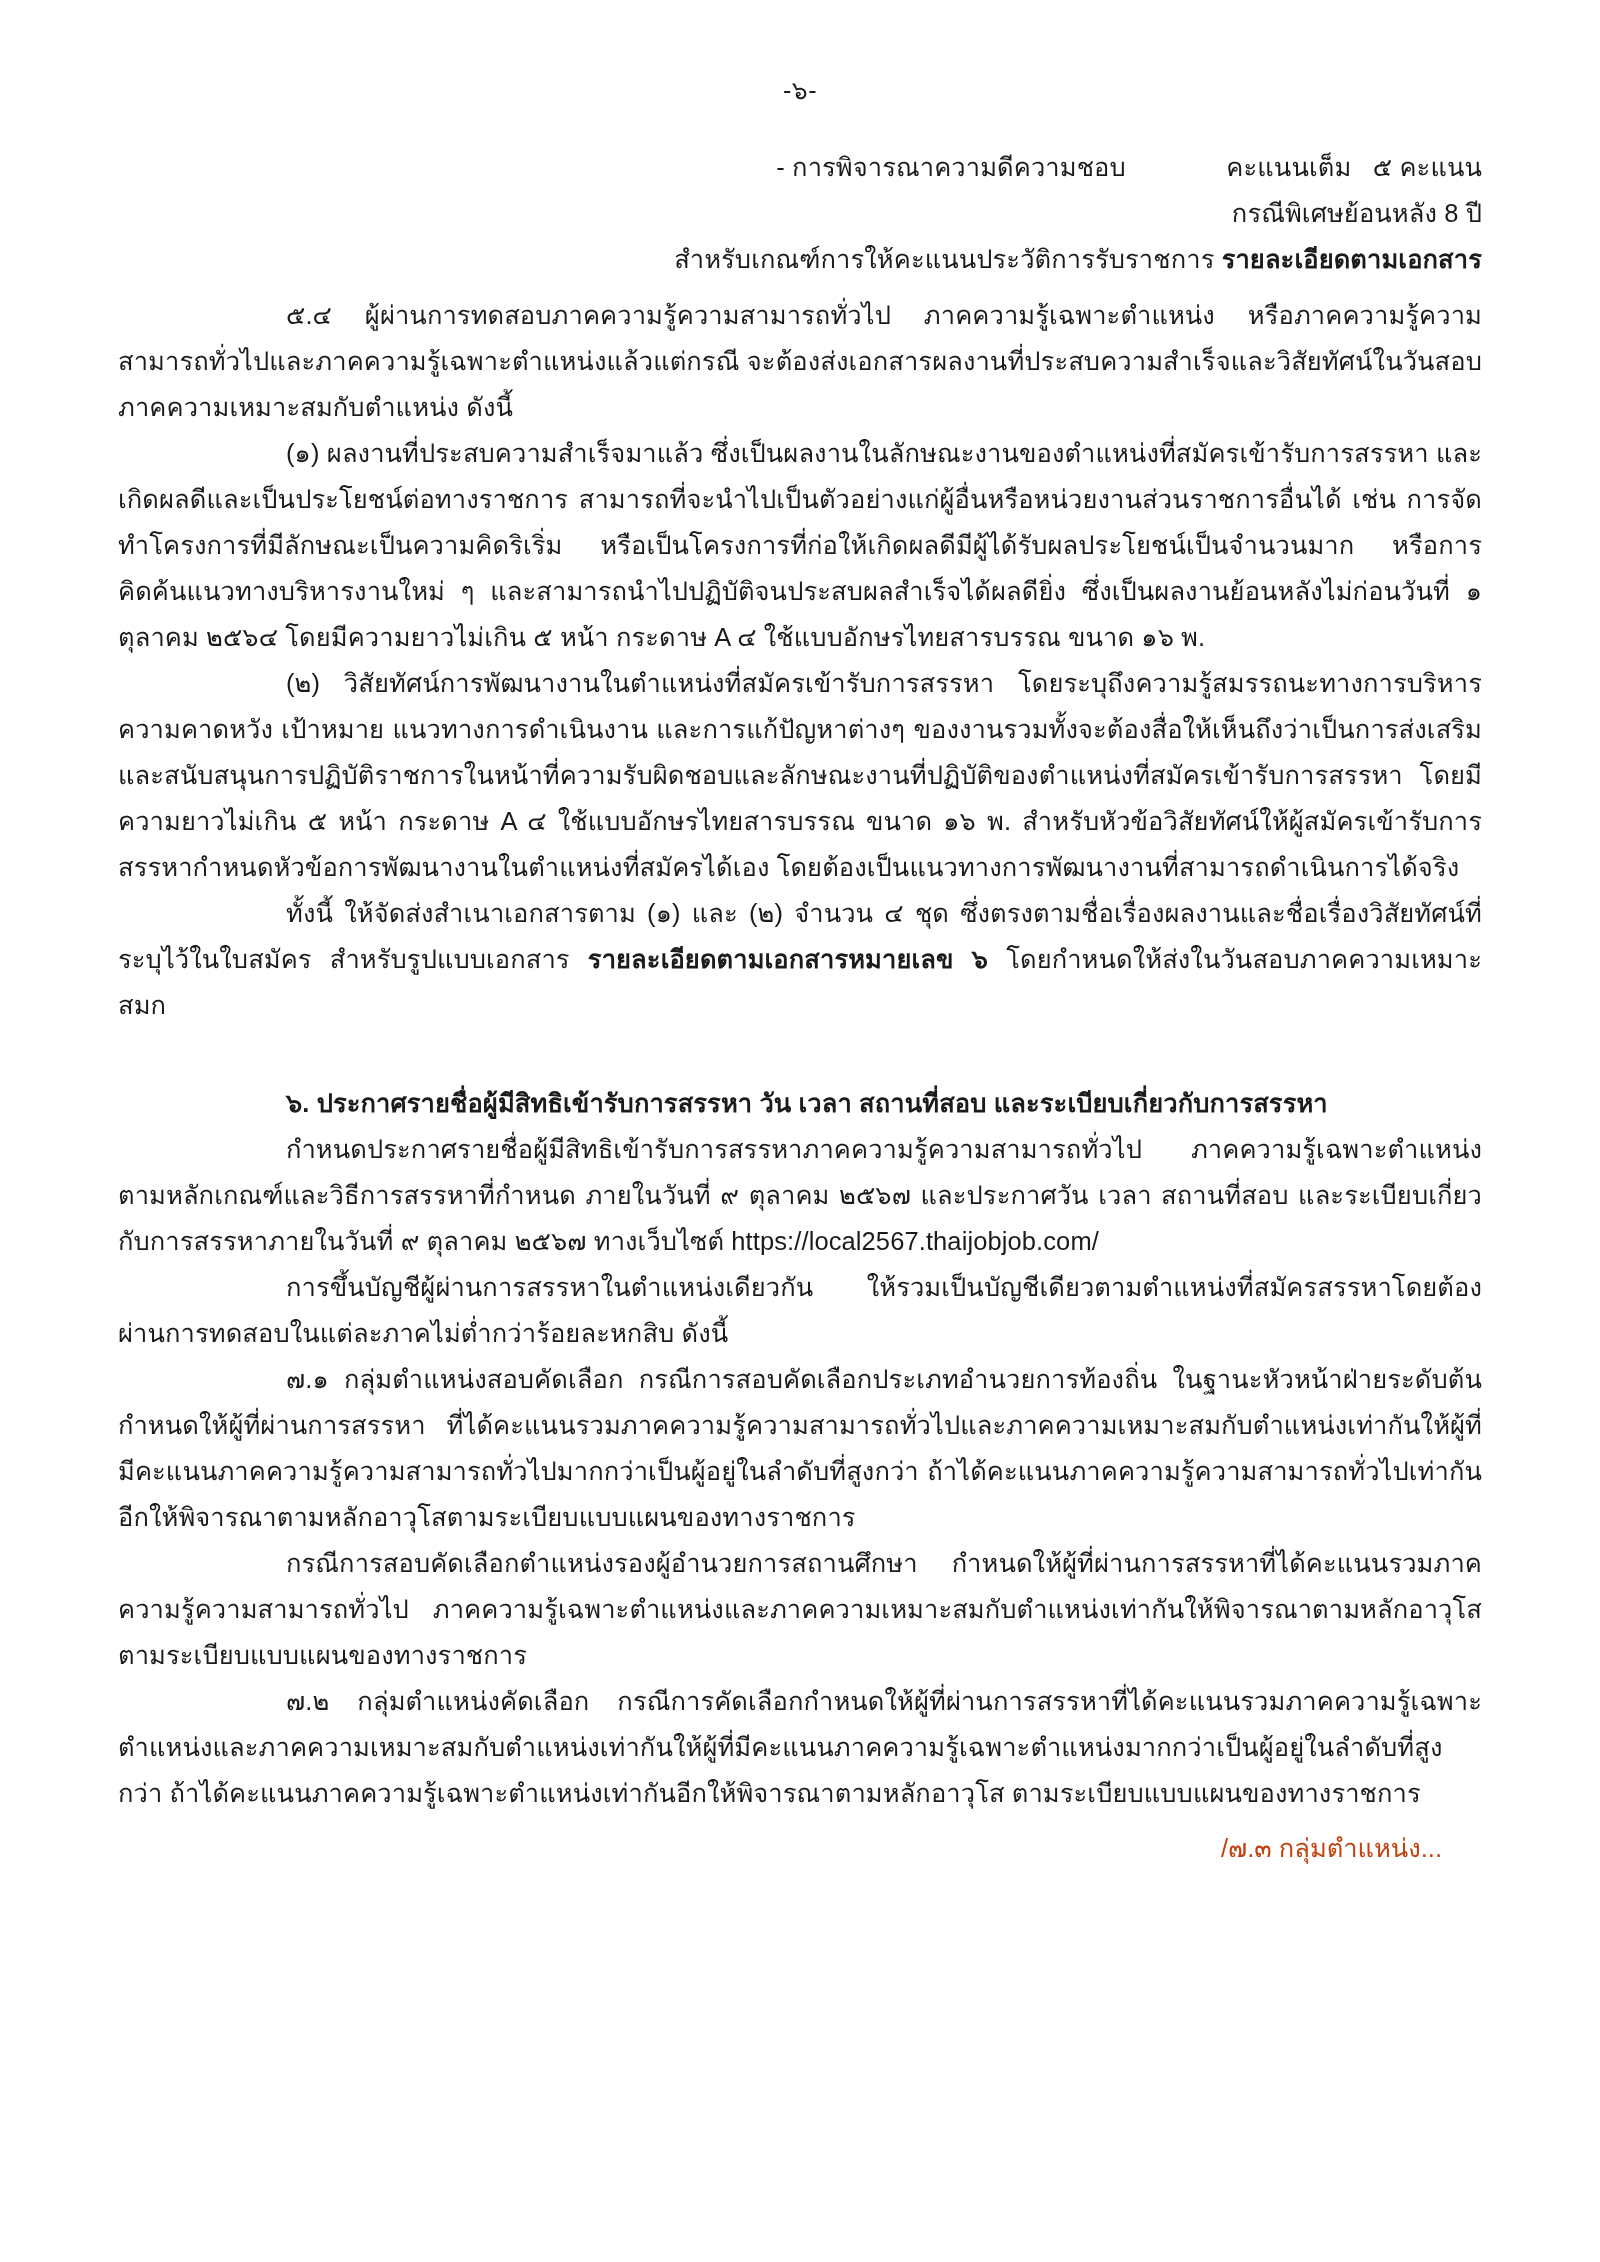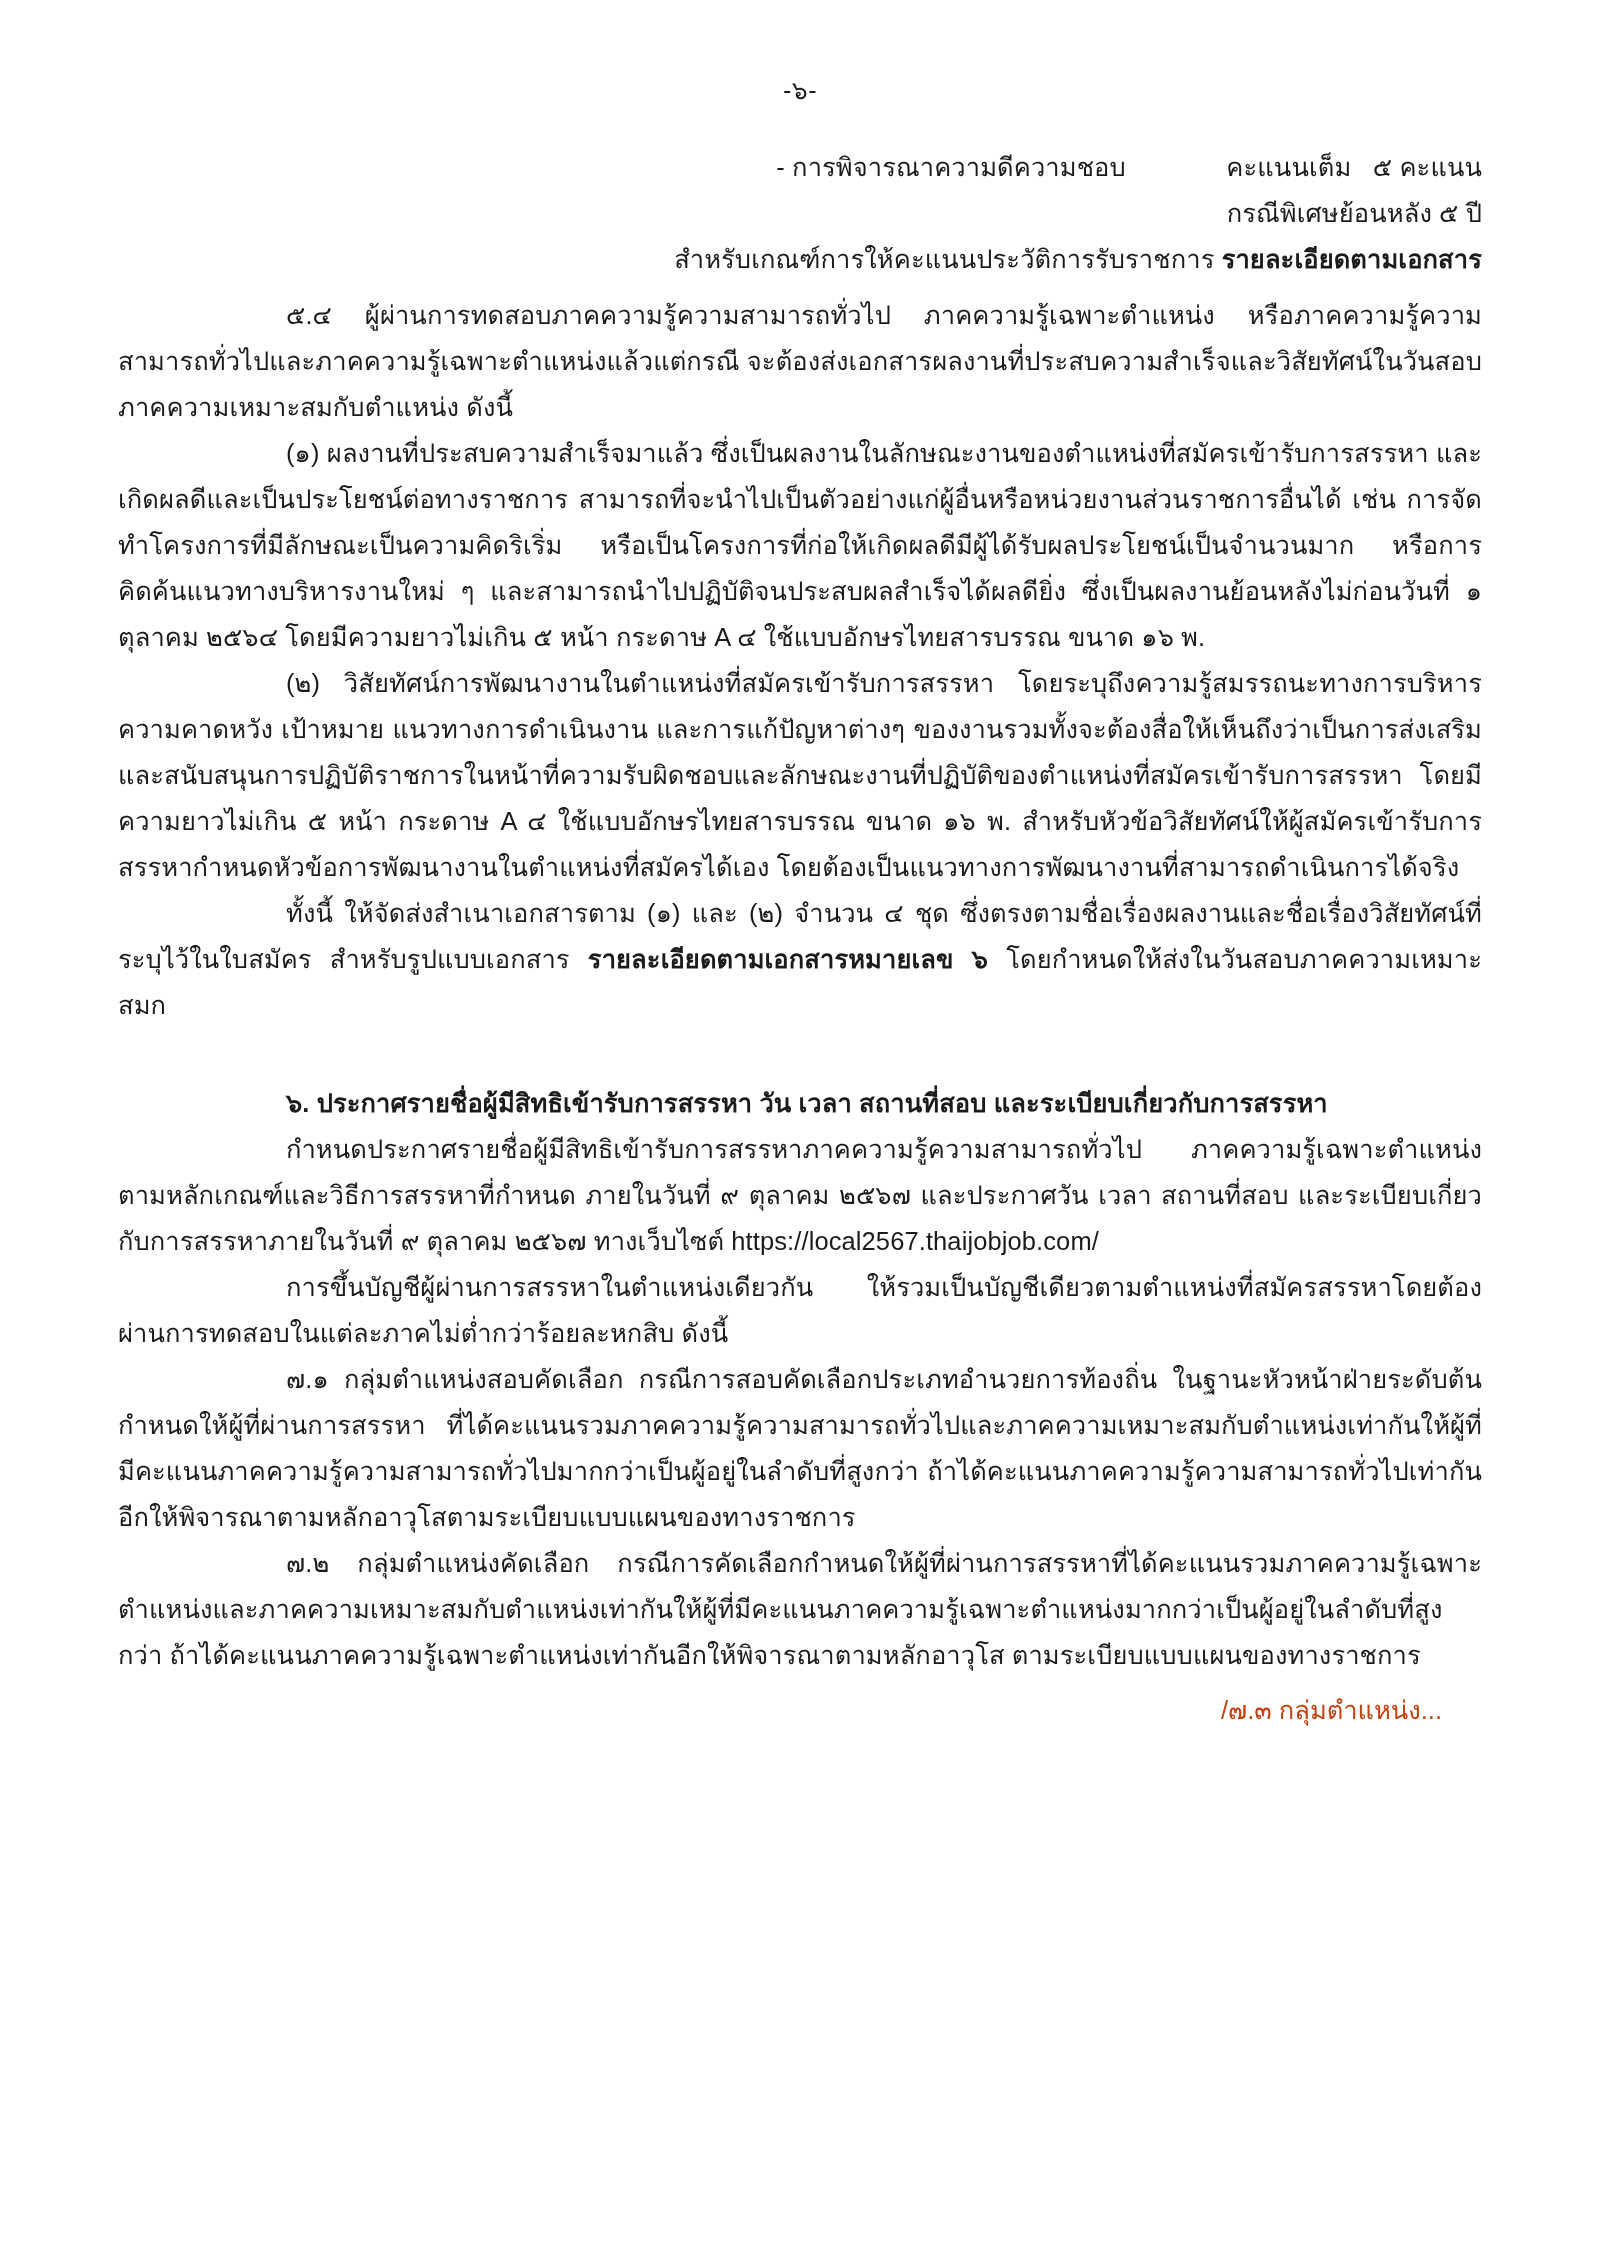--- a/index.html
+++ b/index.html
@@ -78,38 +78,39 @@
   }
 </style>
 </head>
 <body>
 
 <div class="page">
 
   <div class="page-number">-๖-</div>
 
   <div class="line block indent-head">- การพิจารณาความดีความชอบ              คะแนนเต็ม   ๕ คะแนน</div>
-  <div class="line block indent-head2">กรณีพิเศษย้อนหลัง ๕ ปี</div>
+  <div class="line block indent-head2">กรณีพิเศษย้อนหลัง 8 ปี</div>
   <div class="line block indent-head3"><span>สำหรับเกณฑ์การให้คะแนนประวัติการรับราชการ </span><span class="bold">รายละเอียดตามเอกสาร</span></div>
 
   <div class="spacer-s"></div>
 
   <div class="line para">๕.๔ ผู้ผ่านการทดสอบภาคความรู้ความสามารถทั่วไป ภาคความรู้เฉพาะตำแหน่ง หรือภาคความรู้ความสามารถทั่วไปและภาคความรู้เฉพาะตำแหน่งแล้วแต่กรณี จะต้องส่งเอกสารผลงานที่ประสบความสำเร็จและวิสัยทัศน์ในวันสอบภาคความเหมาะสมกับตำแหน่ง ดังนี้</div>
 
   <div class="line para">(๑) ผลงานที่ประสบความสำเร็จมาแล้ว ซึ่งเป็นผลงานในลักษณะงานของตำแหน่งที่สมัครเข้ารับการสรรหา และเกิดผลดีและเป็นประโยชน์ต่อทางราชการ สามารถที่จะนำไปเป็นตัวอย่างแก่ผู้อื่นหรือหน่วยงานส่วนราชการอื่นได้ เช่น การจัดทำโครงการที่มีลักษณะเป็นความคิดริเริ่ม หรือเป็นโครงการที่ก่อให้เกิดผลดีมีผู้ได้รับผลประโยชน์เป็นจำนวนมาก หรือการคิดค้นแนวทางบริหารงานใหม่ ๆ และสามารถนำไปปฏิบัติจนประสบผลสำเร็จได้ผลดียิ่ง ซึ่งเป็นผลงานย้อนหลังไม่ก่อนวันที่ ๑ ตุลาคม ๒๕๖๔ โดยมีความยาวไม่เกิน ๕ หน้า กระดาษ A ๔ ใช้แบบอักษรไทยสารบรรณ ขนาด ๑๖ พ.</div>
 
   <div class="line para">(๒) วิสัยทัศน์การพัฒนางานในตำแหน่งที่สมัครเข้ารับการสรรหา โดยระบุถึงความรู้สมรรถนะทางการบริหาร ความคาดหวัง เป้าหมาย แนวทางการดำเนินงาน และการแก้ปัญหาต่างๆ ของงานรวมทั้งจะต้องสื่อให้เห็นถึงว่าเป็นการส่งเสริมและสนับสนุนการปฏิบัติราชการในหน้าที่ความรับผิดชอบและลักษณะงานที่ปฏิบัติของตำแหน่งที่สมัครเข้ารับการสรรหา โดยมีความยาวไม่เกิน ๕ หน้า กระดาษ A ๔ ใช้แบบอักษรไทยสารบรรณ ขนาด ๑๖ พ. สำหรับหัวข้อวิสัยทัศน์ให้ผู้สมัครเข้ารับการสรรหากำหนดหัวข้อการพัฒนางานในตำแหน่งที่สมัครได้เอง โดยต้องเป็นแนวทางการพัฒนางานที่สามารถดำเนินการได้จริง</div>
 
   <div class="line para"><span>ทั้งนี้ ให้จัดส่งสำเนาเอกสารตาม (๑) และ (๒) จำนวน ๔ ชุด ซึ่งตรงตามชื่อเรื่องผลงานและชื่อเรื่องวิสัยทัศน์ที่ระบุไว้ในใบสมัคร สำหรับรูปแบบเอกสาร </span><span class="bold">รายละเอียดตามเอกสารหมายเลข ๖</span><span> โดยกำหนดให้ส่งในวันสอบภาคความเหมาะสมก</span></div>
 
   <div class="spacer-m"></div>
 
   <div class="line heading">๖. ประกาศรายชื่อผู้มีสิทธิเข้ารับการสรรหา วัน เวลา สถานที่สอบ และระเบียบเกี่ยวกับการสรรหา</div>
   <div class="line para">กำหนดประกาศรายชื่อผู้มีสิทธิเข้ารับการสรรหาภาคความรู้ความสามารถทั่วไป ภาคความรู้เฉพาะตำแหน่ง ตามหลักเกณฑ์และวิธีการสรรหาที่กำหนด ภายในวันที่ ๙ ตุลาคม ๒๕๖๗ และประกาศวัน เวลา สถานที่สอบ และระเบียบเกี่ยวกับการสรรหาภายในวันที่ ๙ ตุลาคม ๒๕๖๗ ทางเว็บไซต์ https://local2567.thaijobjob.com/</div>
 
   <div class="line para">การขึ้นบัญชีผู้ผ่านการสรรหาในตำแหน่งเดียวกัน ให้รวมเป็นบัญชีเดียวตามตำแหน่งที่สมัครสรรหาโดยต้องผ่านการทดสอบในแต่ละภาคไม่ต่ำกว่าร้อยละหกสิบ ดังนี้</div>
 
   <div class="line para">๗.๑ กลุ่มตำแหน่งสอบคัดเลือก กรณีการสอบคัดเลือกประเภทอำนวยการท้องถิ่น ในฐานะหัวหน้าฝ่ายระดับต้น กำหนดให้ผู้ที่ผ่านการสรรหา ที่ได้คะแนนรวมภาคความรู้ความสามารถทั่วไปและภาคความเหมาะสมกับตำแหน่งเท่ากันให้ผู้ที่มีคะแนนภาคความรู้ความสามารถทั่วไปมากกว่าเป็นผู้อยู่ในลำดับที่สูงกว่า ถ้าได้คะแนนภาคความรู้ความสามารถทั่วไปเท่ากันอีกให้พิจารณาตามหลักอาวุโสตามระเบียบแบบแผนของทางราชการ</div>
+  <div class="line para">กรณีการสอบคัดเลือกตำแหน่งรองผู้อำนวยการสถานศึกษา กำหนดให้ผู้ที่ผ่านการสรรหาที่ได้คะแนนรวมภาคความรู้ความสามารถทั่วไป ภาคความรู้เฉพาะตำแหน่งและภาคความเหมาะสมกับตำแหน่งเท่ากันให้พิจารณาตามหลักอาวุโสตามระเบียบแบบแผนของทางราชการ</div>
   <div class="line para">๗.๒ กลุ่มตำแหน่งคัดเลือก กรณีการคัดเลือกกำหนดให้ผู้ที่ผ่านการสรรหาที่ได้คะแนนรวมภาคความรู้เฉพาะตำแหน่งและภาคความเหมาะสมกับตำแหน่งเท่ากันให้ผู้ที่มีคะแนนภาคความรู้เฉพาะตำแหน่งมากกว่าเป็นผู้อยู่ในลำดับที่สูงกว่า ถ้าได้คะแนนภาคความรู้เฉพาะตำแหน่งเท่ากันอีกให้พิจารณาตามหลักอาวุโส ตามระเบียบแบบแผนของทางราชการ</div>
 
   <div class="footer-note">/๗.๓ กลุ่มตำแหน่ง...</div>
 
 </div>
 
 </body></html>

